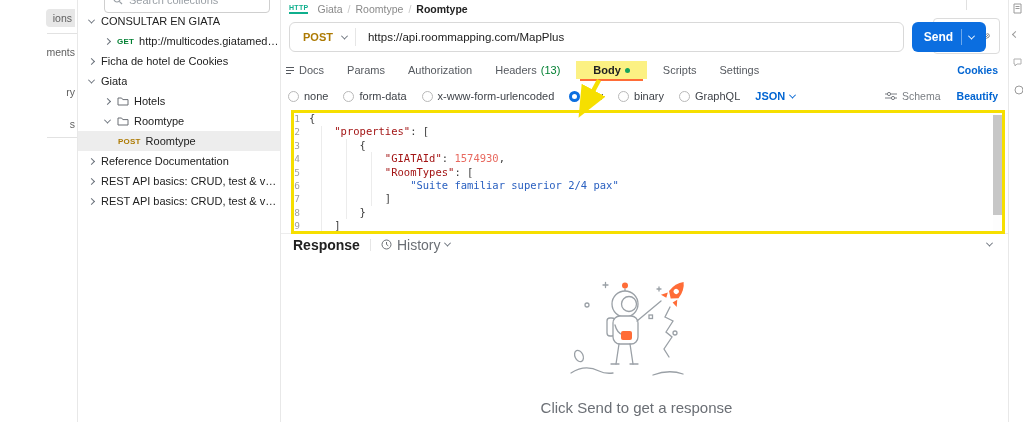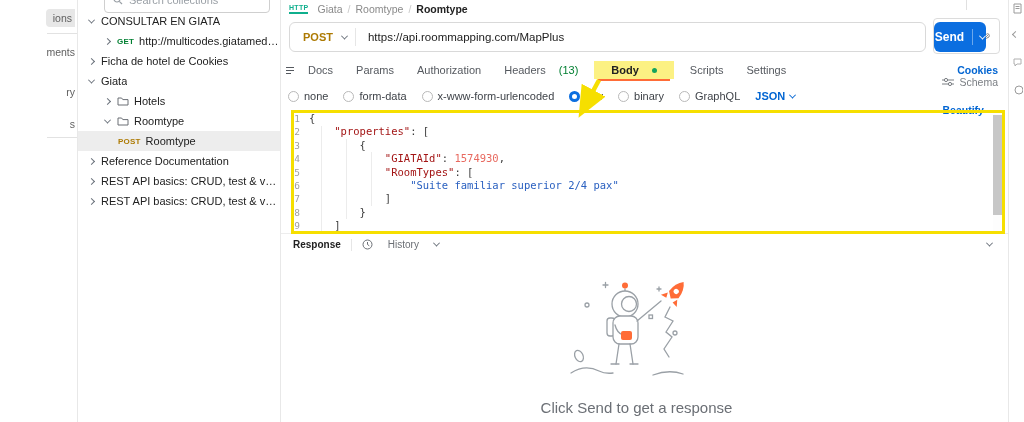--- a/index.html
+++ b/index.html
@@ -42,61 +42,61 @@
   .save-group { display:flex; align-items:center; gap:5px; }
   .save-sep { width:1px; height:12px; background:#e0e0e0; }
   .share-btn { display:flex; align-items:center; gap:6px; border:1px solid #dcdcdc; border-radius:4px; padding:11px 7px; background:#fff; }
   .share-sep { width:1px; height:11px; background:#e6e6e6; }
 
   .url-row { position:absolute; top:22px; left:8px; right:22px; height:30px; display:flex; }
   .url-box { flex:1; border:1px solid #d9d9d9; border-radius:6px; display:flex; align-items:center; background:#fff; }
   .method-txt { color:#ad7a03; font-weight:700; font-size:11px; padding:0 9px 0 13px; }
   .url-vdiv { width:1px; height:18px; background:#e6e6e6; margin-left:8px; }
   .url-text { padding-left:12px; font-size:11.5px; color:#212121; }
-  .send-btn { margin-left:8px; width:52px; background:#0b6ee0; color:#fff; border-radius:6px;
+  .send-btn { margin-left:8px; width:74px; background:#0b6ee0; color:#fff; border-radius:6px;
     display:flex; align-items:center; justify-content:center; font-weight:700; font-size:12px; cursor:pointer; }
   .send-sep { width:1px; height:16px; background:rgba(255,255,255,.4); margin:0 7px 0 8px; }
   .cv.white { border-color:#fff; }
   .cv.blue { border-color:#0265d2; }
 
   .tabs-row { position:absolute; top:60px; left:4px; right:10px; height:20px; display:flex; align-items:center;
     gap:23px; font-size:11px; color:#55595f; }
-  .tab { position:relative; display:flex; align-items:center; gap:13px; cursor:pointer; white-space:nowrap; }
+  .tab { position:relative; display:flex; align-items:center; gap:4px; cursor:pointer; white-space:nowrap; }
   .tab .count { color:#007f31; }
   .tab.active { color:#212121; font-weight:700; padding:3px 17px; margin:-3px -7px;
     background:rgba(249,230,30,.55); }
   .tab.active::after { content:""; position:absolute; left:4px; right:4px; bottom:-2px; height:2px; background:#ff6c37; }
   .green-dot { width:5px; height:5px; border-radius:50%; background:#15a35c; }
   .cookies { margin-left:auto; color:#0265d2; font-weight:700; font-size:10.5px; cursor:pointer; }
 
   .modes-row { position:absolute; top:88px; left:7px; right:10px; height:16px; display:flex; align-items:center;
     gap:15px; font-size:11px; color:#3f4349; }
   .mode { display:flex; align-items:center; gap:5px; cursor:pointer; }
   .radio { width:11px; height:11px; border:1px solid #b9b9b9; border-radius:50%; background:#fff; }
   .mode.selected .radio { border:3.5px solid #0b6ee0; }
   .lang { color:#0265d2; font-weight:700; display:flex; align-items:center; gap:5px; cursor:pointer; }
-  .mode-right { margin-left:auto; display:flex; align-items:flex-start; gap:16px;flex-direction:column; }
+  .mode-right { margin-left:auto; display:flex; align-items:flex-end; gap:16px; }
   .schema { display:flex; align-items:center; gap:5px; color:#7a7e83; font-size:10.5px; cursor:pointer; }
   .beautify { color:#0265d2; font-weight:700; font-size:10.5px; cursor:pointer; }
 
   .editor { position:absolute; top:112px; left:10px; right:24px; height:121px;
     font-family:"DejaVu Sans Mono","Liberation Mono",monospace; font-size:10.5px; line-height:13.4px; }
   .line { display:flex; white-space:pre; }
   .ln { width:18px; flex:none; text-align:right; padding-right:9px; color:#9e9e9e; font-size:9.5px; line-height:13.4px; }
   .tok-p { color:#3c3c3c; } .tok-k { color:#a31515; } .tok-n { color:#e8695f; } .tok-s { color:#2a60c0; }
   .guide { position:absolute; width:1px; background:#ececec; }
 
   .scrollbar { position:absolute; top:113px; right:5px; width:10px; height:118px; background:#fdfdfd; }
   .thumb { margin-top:2px; height:100px; background:#c7c7c7; }
 
   .resp-row { position:absolute; top:233px; left:0; right:0; height:22px; border-top:1px solid #ededed;
-    display:flex; align-items:center; gap:10px; padding-left:12px; font-size:10px; }
+    display:flex; align-items:center; gap:10px; padding-left:12px; font-size:14px; }
   .resp-title { font-weight:700; color:#212121; }
   .vdiv { width:1px; height:12px; background:#e6e6e6; }
-  .history { display:flex; align-items:center; gap:15px; color:#6b6f75; cursor:pointer; }
+  .history { display:flex; align-items:center; gap:5px; color:#6b6f75; cursor:pointer; }
   .resp-collapse { margin-left:auto; margin-right:16px; cursor:pointer; }
 
   .empty { position:absolute; top:256px; left:0; right:16px; bottom:0; display:flex;
     flex-direction:column; align-items:center; justify-content:flex-end; padding-bottom:6px; }
   .empty-caption { margin-top:10px; font-size:15px; color:#6b6f75; }
 
   
   .ann-box { position:absolute; left:10px; top:110px; width:714px; height:124px;
     border:3px solid #f6df00; z-index:7; pointer-events:none; }
   .ann-arrow { position:absolute; left:0; top:0; width:768px; height:422px; z-index:8; pointer-events:none; }

